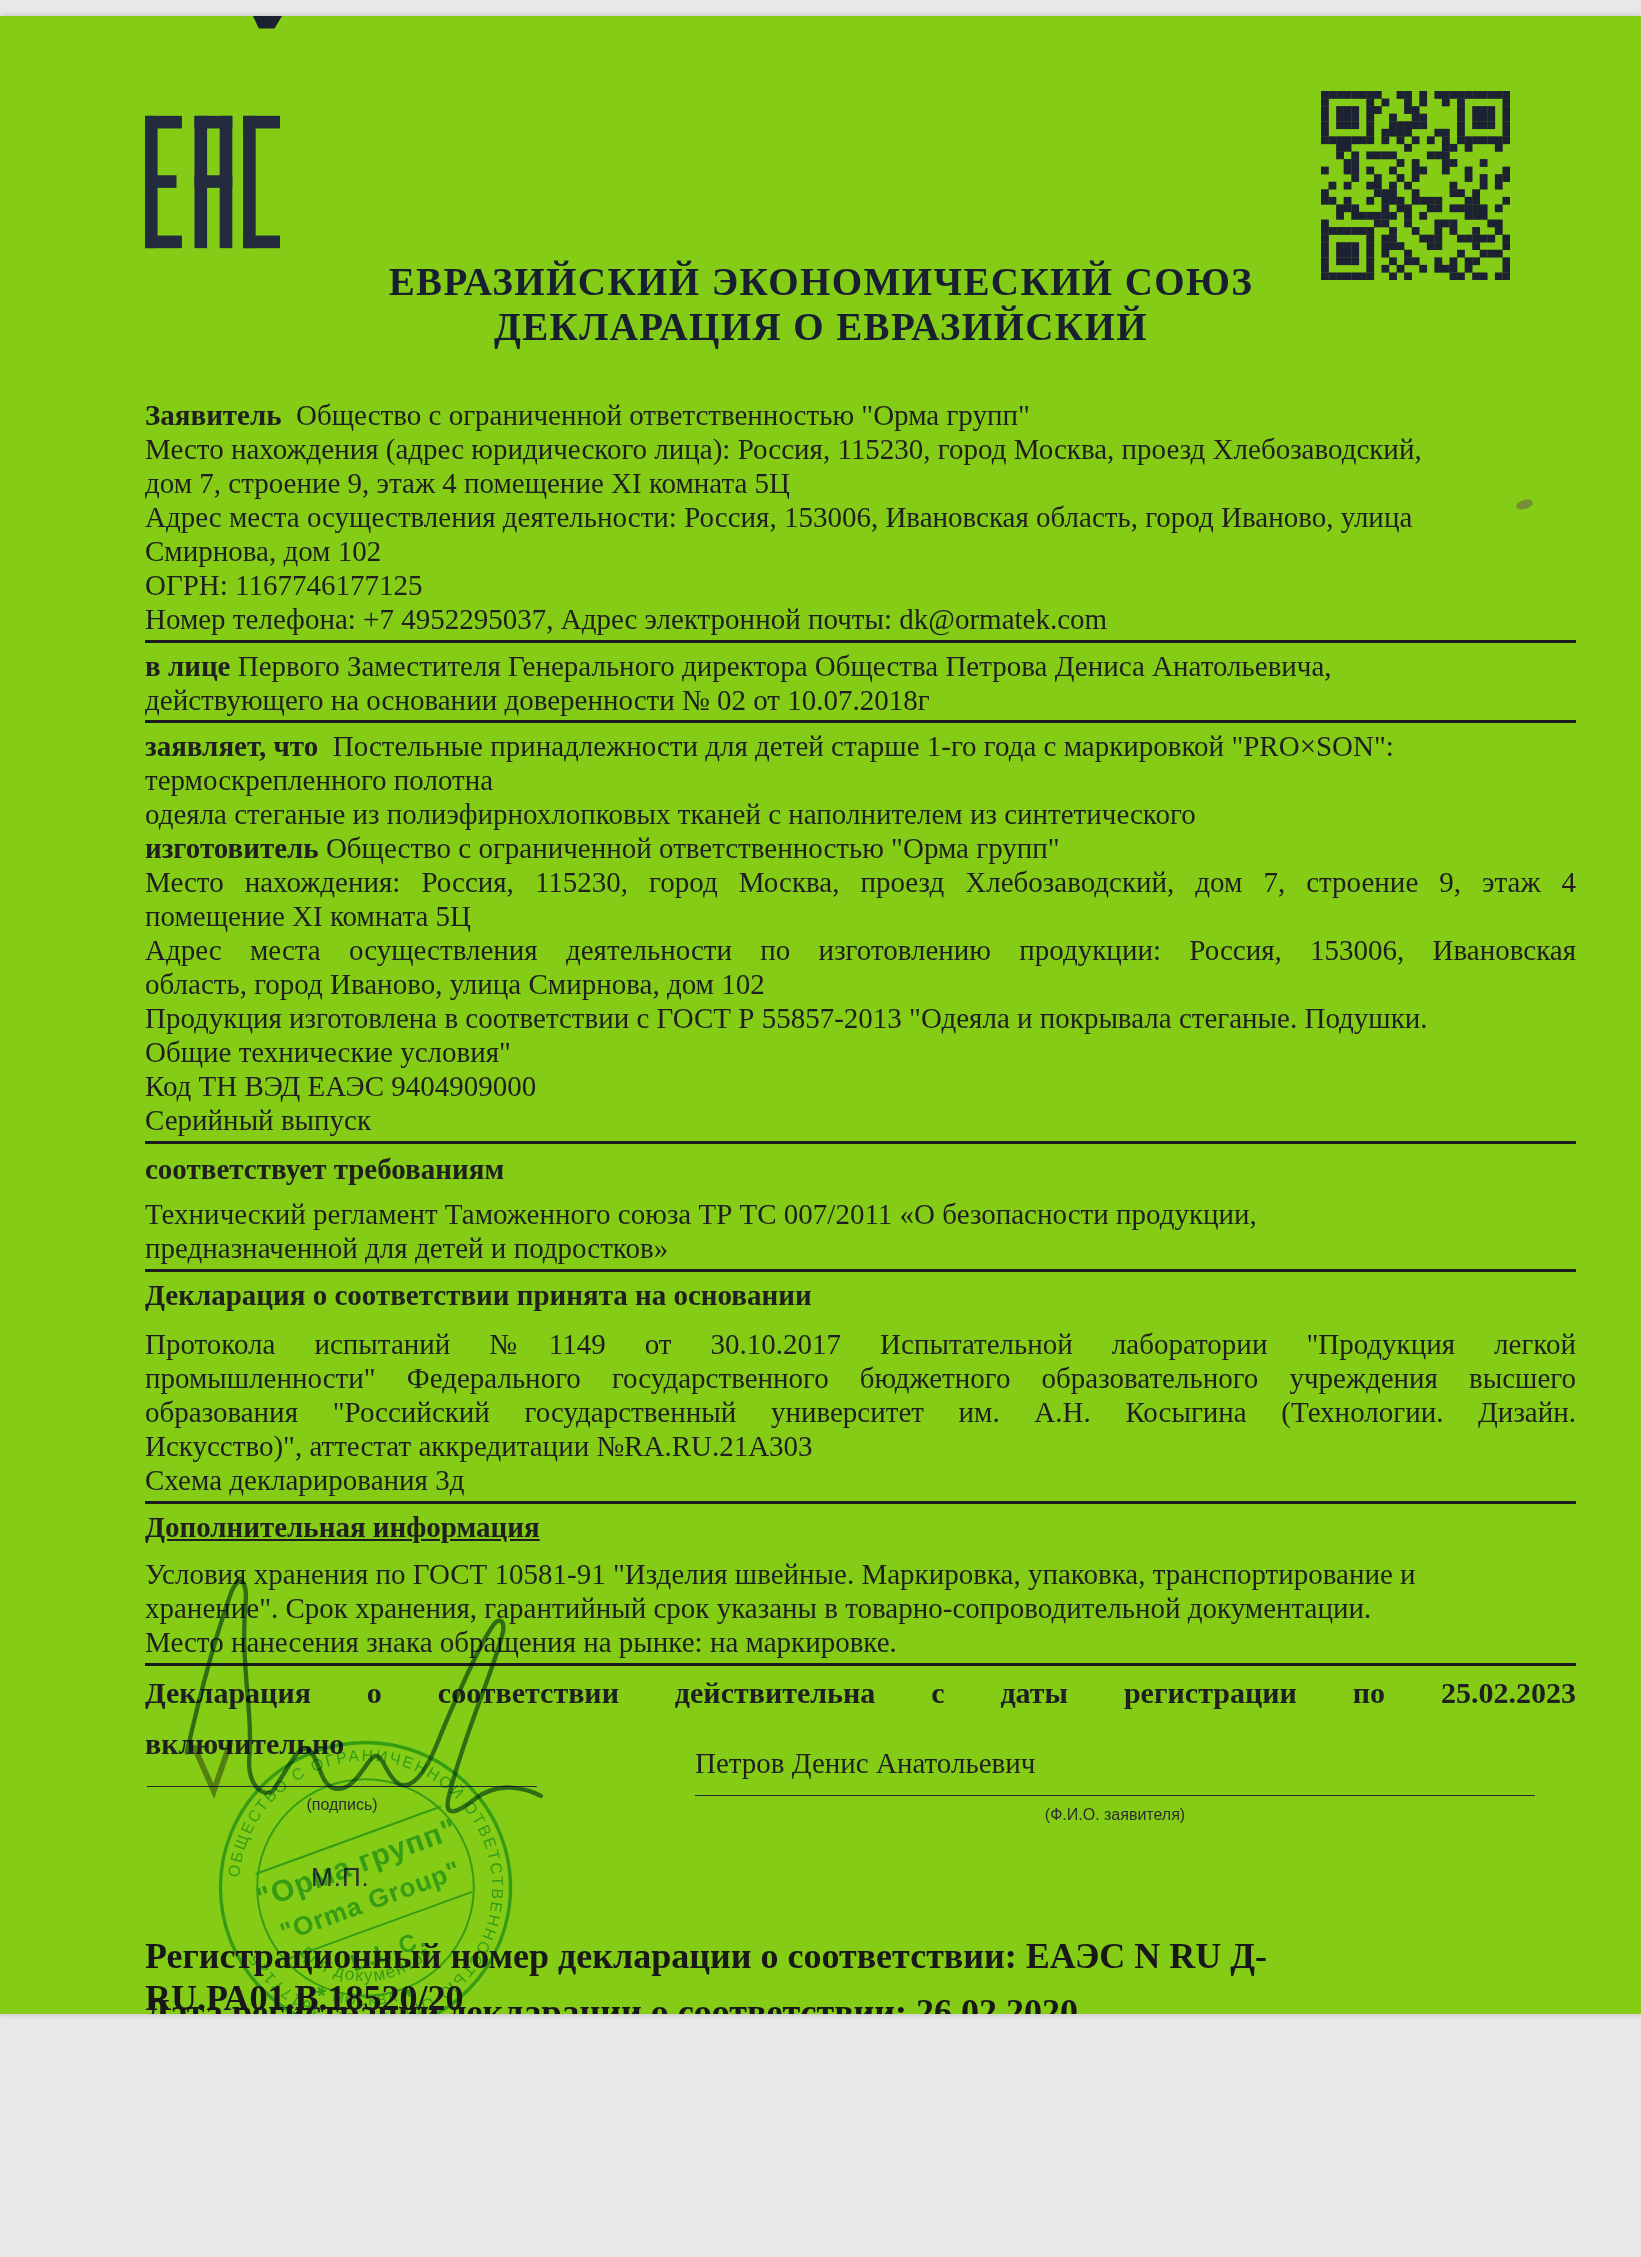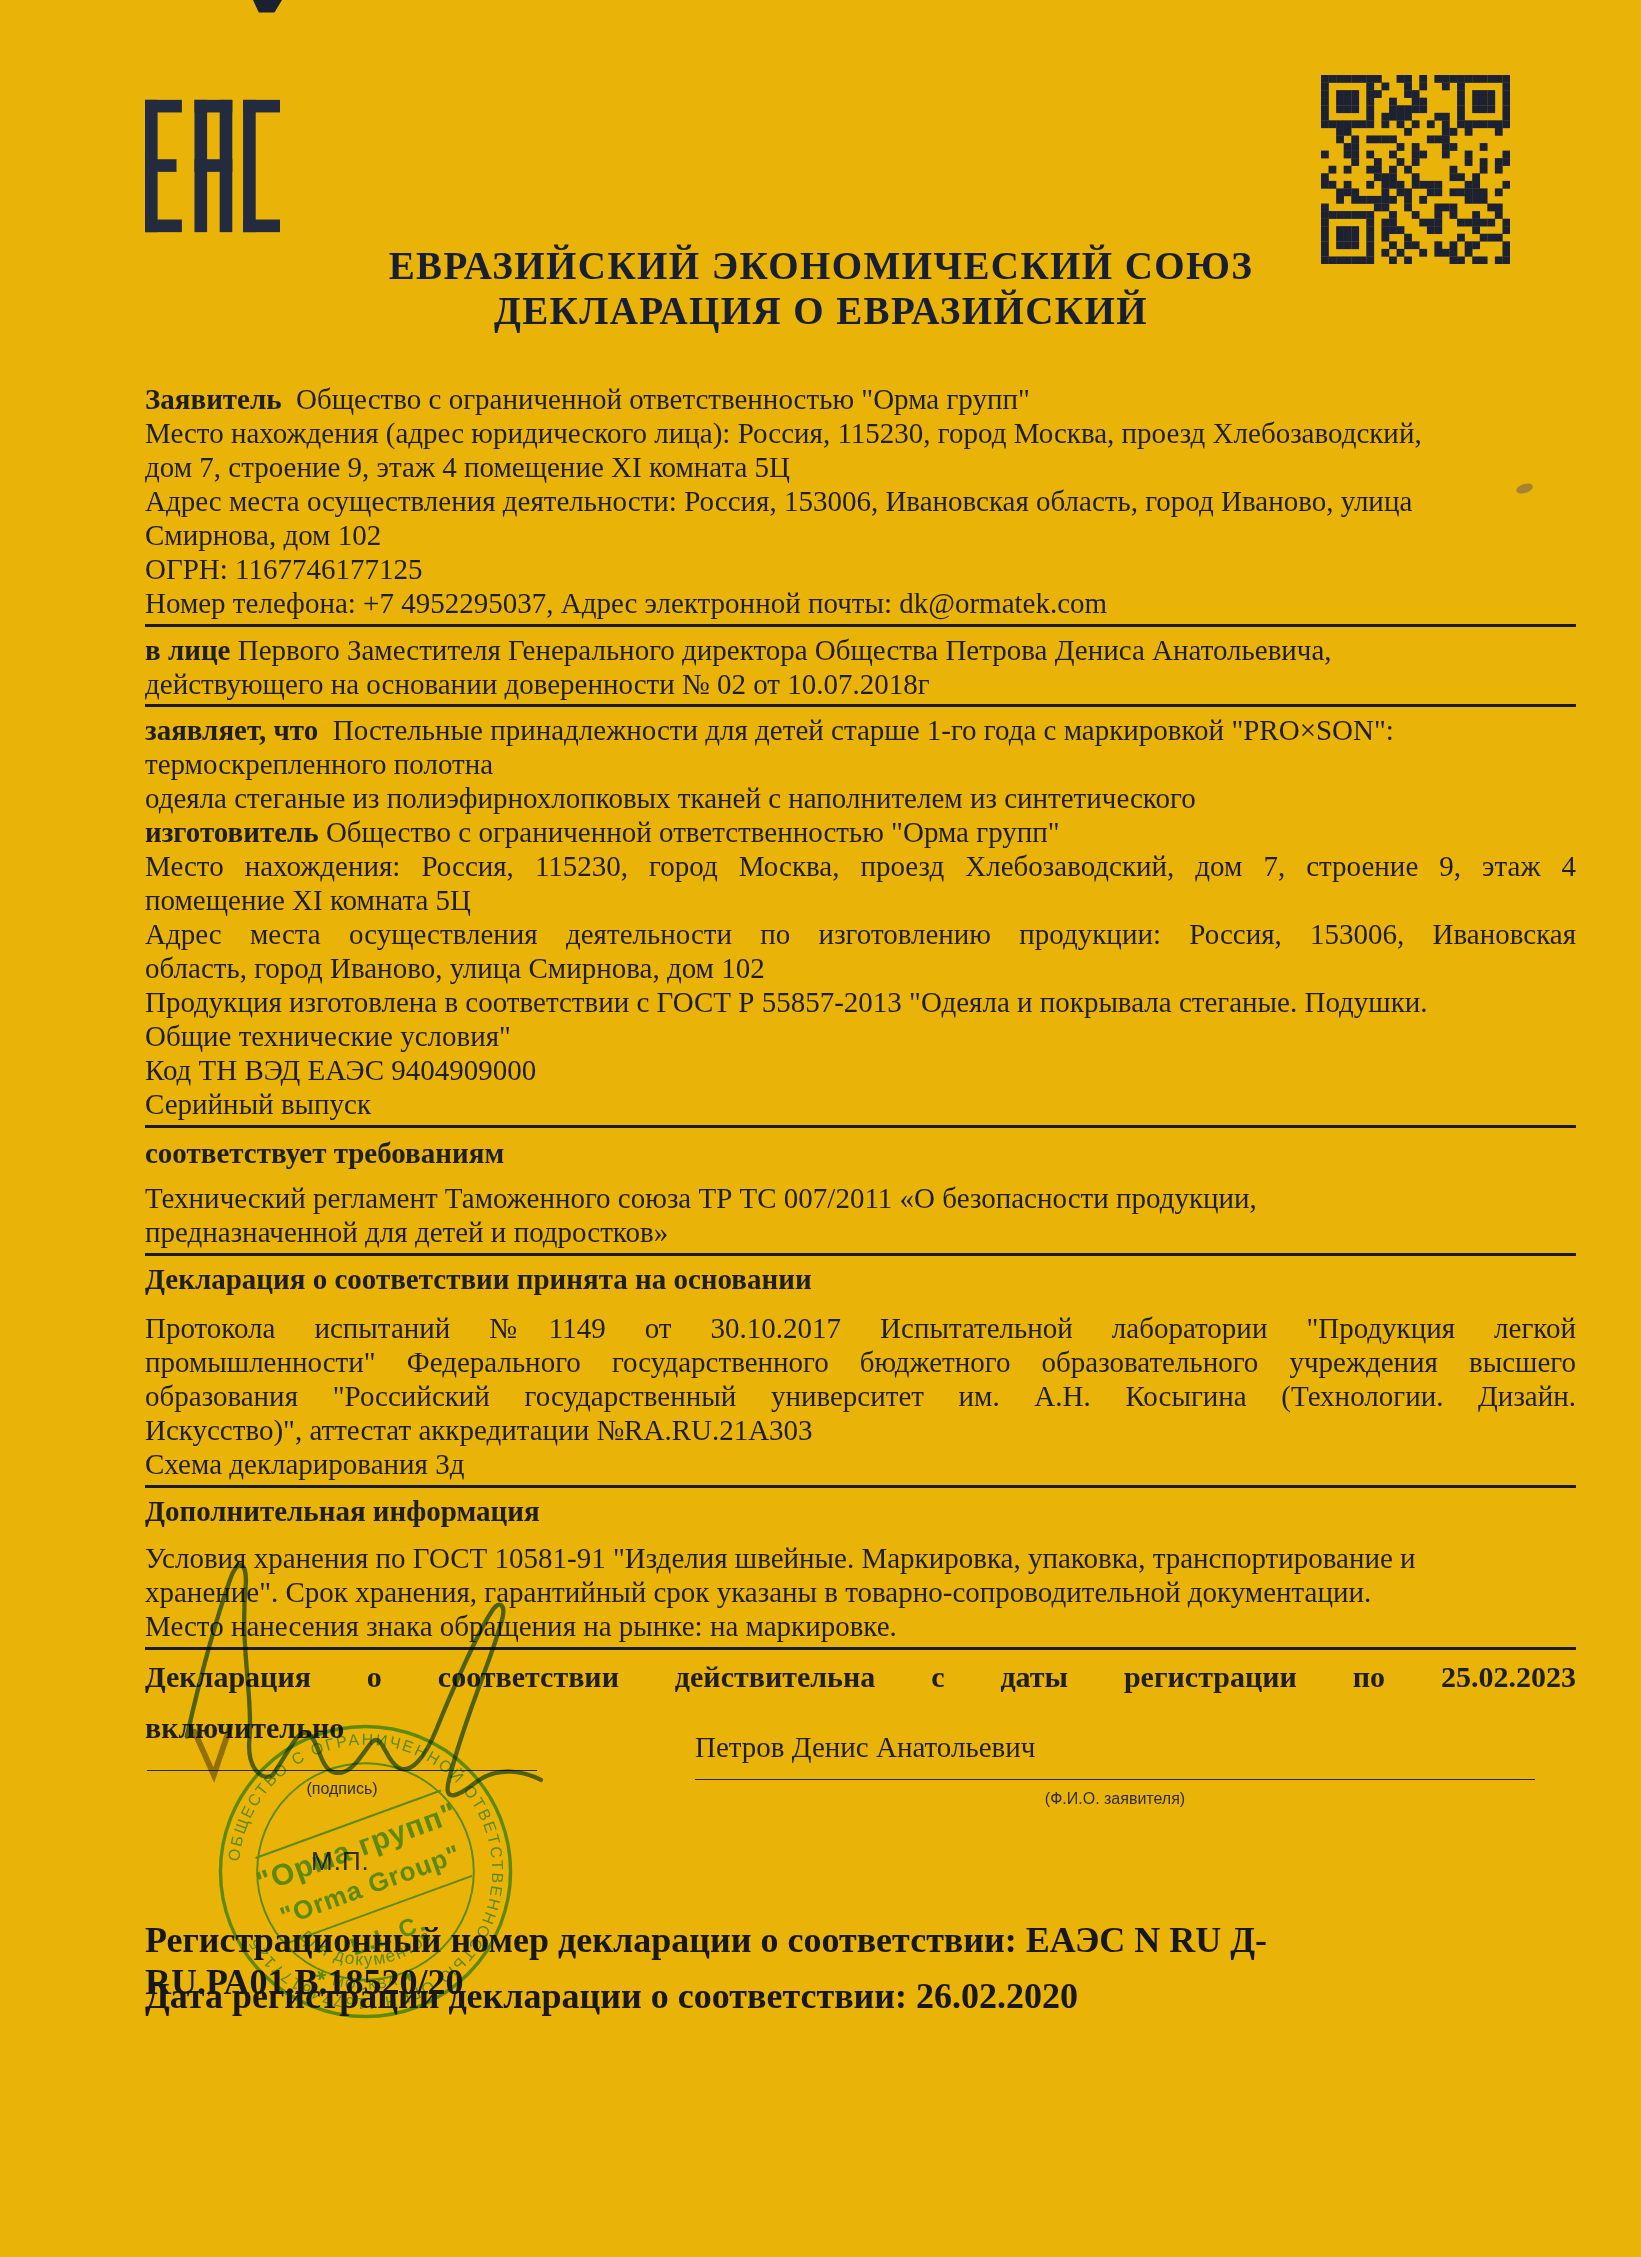--- a/index.html
+++ b/index.html
@@ -1,17 +1,17 @@
 <!DOCTYPE html>
 <html><head>
 <meta charset="utf-8">
 <style>
   html,body{margin:0;padding:0;background:#e8e8e8;}
-  .page{position:relative;width:1641px;height:2257px;background:#eab308;overflow:hidden;
-        font-family:"Liberation Serif",serif;color:#1f1f1f;margin:0 auto;
+  .page{position:relative;width:1641px;height:1998px;background:#84cc16;overflow:hidden;
+        font-family:"Liberation Serif",serif;color:#1f1f1f;margin:16px auto;
         box-shadow:0 0 5.8px rgba(0,0,0,.2);}
   
   .eac-logo{position:absolute;left:145px;top:95px;width:135px;height:142px;}
   .qr{position:absolute;left:1321px;top:75px;width:189px;height:189px;}
   .title-wrap{position:absolute;left:145px;top:243px;width:1352px;text-align:center;
               font-weight:bold;color:#18202f;}
   .title-line{font-size:39px;line-height:45px;letter-spacing:1.4px;white-space:nowrap;}
   
   #doc-body{position:absolute;left:145px;top:382px;width:1431px;font-size:29px;line-height:34px;}
   .bline{white-space:pre-wrap;}
@@ -396,21 +396,21 @@
       <div class="bline" style="margin-top: 11.6px;"><span>Технический регламент Таможенного союза ТР ТС 007/2011 «О безопасности продукции,</span></div>
       <div class="bline"><span>предназначенной для детей и подростков»</span></div>
       <div class="rule"></div>
       <div class="bline" style="margin-top: 5.8px;"><b>Декларация о соответствии принята на основании</b></div>
       <div class="bline j" style="margin-top: 15.4px;"><span>Протокола испытаний №1149 от 30.10.2017 Испытательной лаборатории "Продукция легкой</span></div>
       <div class="bline j"><span>промышленности" Федерального государственного бюджетного образовательного учреждения высшего</span></div>
       <div class="bline j"><span>образования "Российский государственный университет им. А.Н. Косыгина (Технологии. Дизайн.</span></div>
       <div class="bline"><span>Искусство)", аттестат аккредитации №RA.RU.21A303</span></div>
       <div class="bline"><span>Схема декларирования 3д</span></div>
       <div class="rule"></div>
-      <div class="bline" style="margin-top: 5.8px;"><b>Дополнительная информация</b></div>
+      <div class="bline" style="margin-top: 5.8px; text-decoration: underline;"><b>Дополнительная информация</b></div>
       <div class="bline" style="margin-top: 13.5px;"><span>Условия хранения по ГОСТ 10581-91 "Изделия швейные. Маркировка, упаковка, транспортирование и</span></div>
       <div class="bline"><span>хранение". Срок хранения, гарантийный срок указаны в товарно-сопроводительной документации.</span></div>
       <div class="bline"><span>Место нанесения знака обращения на рынке: на маркировке.</span></div>
       <div class="rule"></div>
       <div class="bline j big" style="margin-top: 5.8px;"><b>Декларация о соответствии  действительна с даты регистрации по 25.02.2023</b></div>
       <div class="bline big" style="margin-top: 9.7px;"><b>включительно</b></div>
     </div>
 
   <div class="sig-line-left"></div>
   <div class="sig-caption" id="podpis-label">(подпись)</div>

